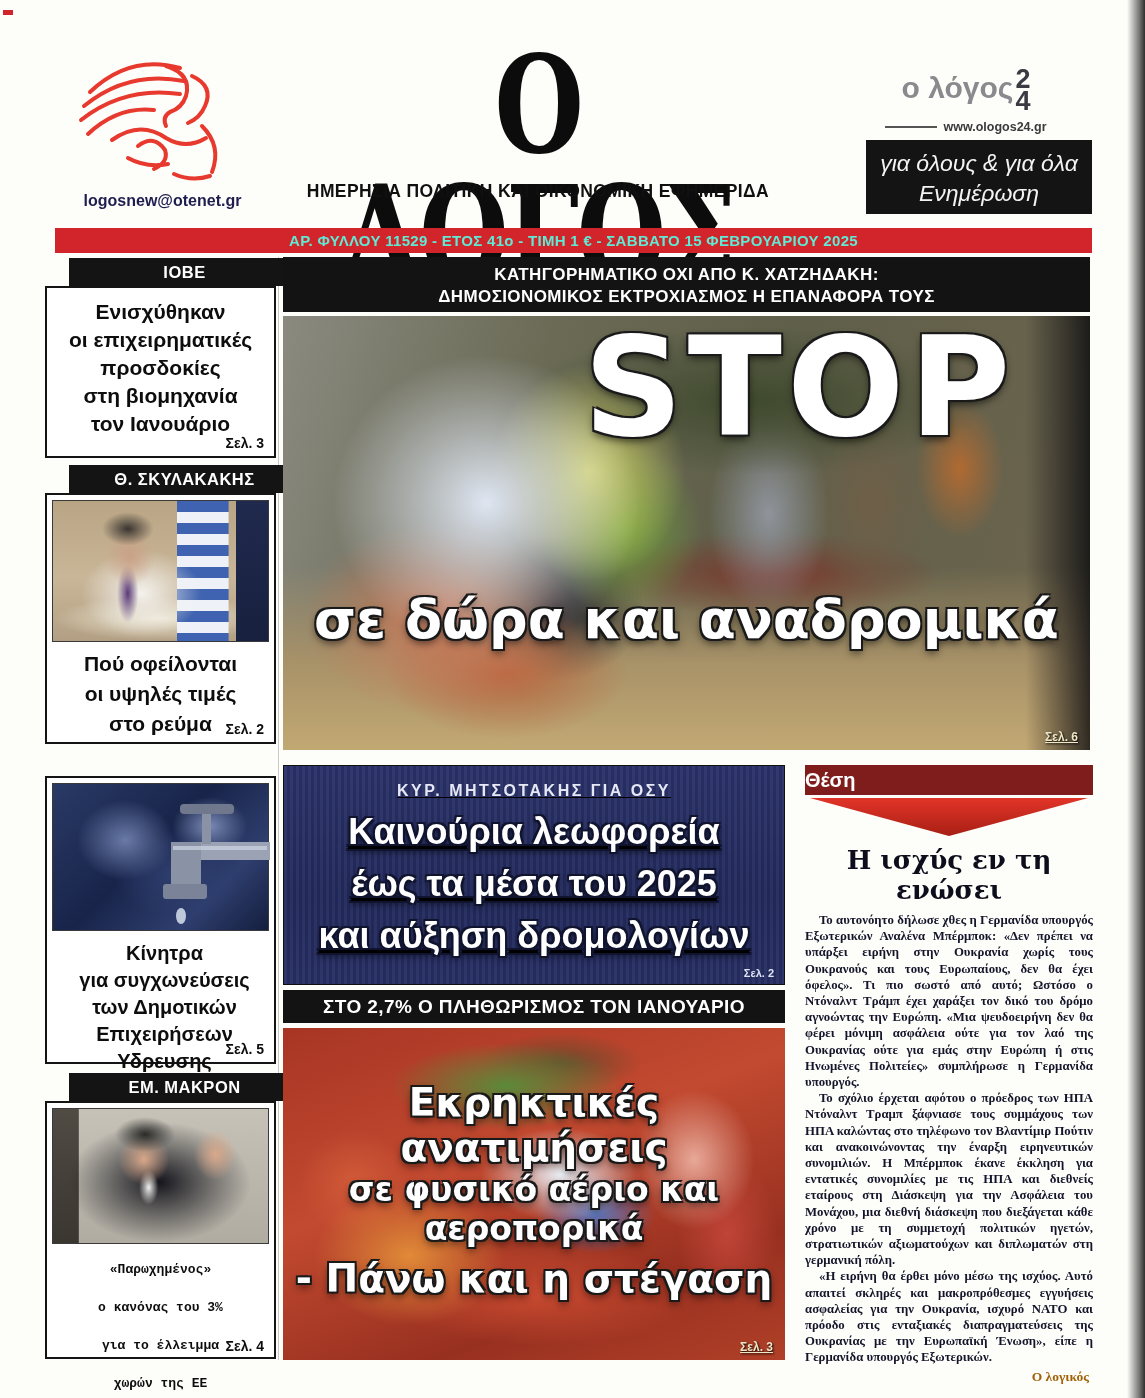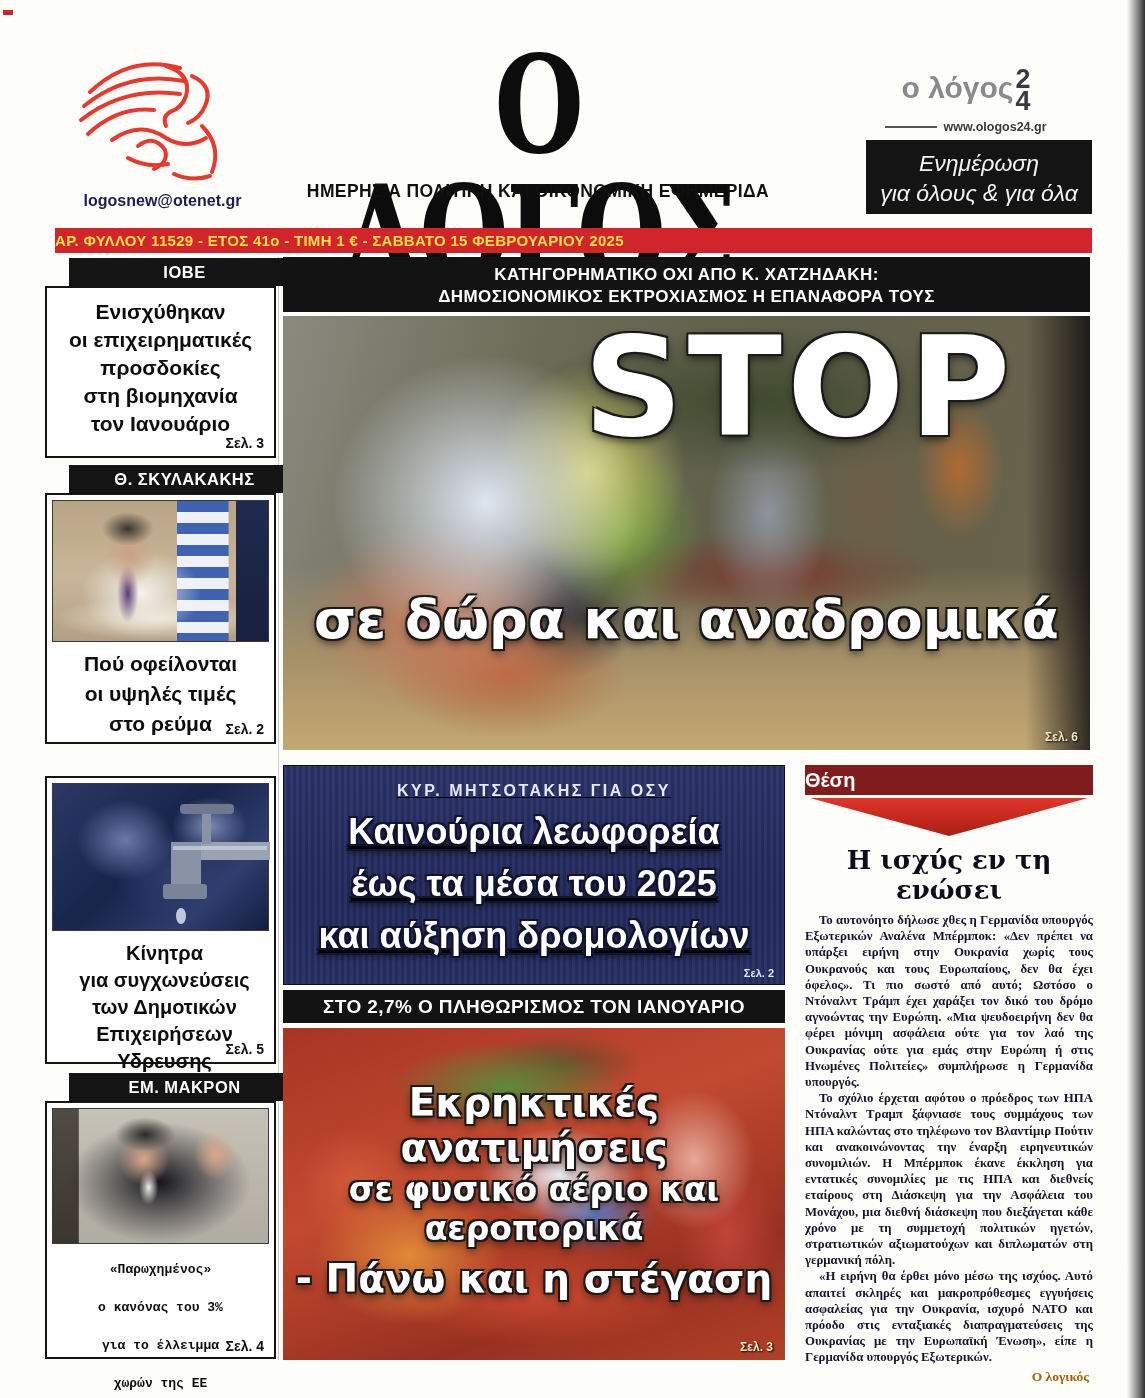--- a/index.html
+++ b/index.html
@@ -17,21 +17,21 @@
   .site-logo{left:872px;top:68px;width:188px;text-align:center;color:#8a8a8e;font-weight:bold;font-size:30px;line-height:30px;}
   .site-logo .mark{display:inline-flex;flex-direction:column;vertical-align:middle;color:#3a3a42;
                    font-size:27px;line-height:22px;font-weight:bold;margin-left:2px;text-align:left;}
   .site-url{left:872px;top:120px;width:188px;display:flex;align-items:center;justify-content:center;gap:6px;}
   .site-url .dash{width:52px;height:2px;background:#555;}
   .site-url .txt{font-size:12.5px;font-weight:bold;color:#3a3a3a;}
   .tagline{left:866px;top:140px;width:226px;height:74px;background:#141414;color:#f3f3f3;text-align:center;
            font-style:italic;font-size:23px;line-height:30px;padding-top:8px;box-sizing:border-box;}
 
   
-  .issue-bar{left:55px;top:228px;width:1037px;height:25px;background:#d2252b;color:#fde047;text-align:left;
+  .issue-bar{left:55px;top:228px;width:1037px;height:25px;background:#d2252b;color:#5eead4;text-align:center;
              font-weight:bold;font-size:15px;line-height:25px;letter-spacing:.3px;}
   .speck{left:3px;top:10px;width:10px;height:5px;background:#d2252b;}
 
   
   .sb-divider{left:278px;top:257px;width:1px;height:1103px;background:#c9c9c5;}
   .sb-header{left:45px;width:231px;height:28px;background:#141414;color:#fff;text-align:center;
              font-weight:bold;font-size:16.5px;line-height:28px;letter-spacing:.5px;margin-left:24px;}
   .sb-box{left:45px;width:227px;background:#fff;border:2px solid #141414;}
   .sb-text{white-space:pre-line;text-align:center;font-weight:bold;color:#0d0d0d;}
   .sb-ref{position:absolute;bottom:5px;right:10px;font-weight:bold;font-size:14px;color:#0d0d0d;}
@@ -93,21 +93,21 @@
       radial-gradient(closest-side,#7a3a2e,rgba(122,58,46,0)),
       linear-gradient(90deg,rgba(0,0,0,0) 92%,rgba(10,10,14,.8) 100%),
       linear-gradient(180deg,rgba(0,0,0,0) 58%,#a89268 80%,#c2a873 100%),
       linear-gradient(105deg,#8a8a80 0%,#6a6a55 30%,#5f5f4a 55%,#6e654e 100%);
     background-repeat:no-repeat;
     background-position:10% 28%,4% 86%,18% 96%,34% 22%,40% 48%,29% 76%,70% 4%,62% 42%,77% 38%,88% 28%,68% 62%,0 0,0 0,0 0;
     background-size:38% 68%,34% 45%,30% 30%,24% 50%,20% 40%,22% 34%,58% 34%,15% 46%,15% 44%,11% 32%,42% 20%,100% 100%,100% 100%,100% 100%;}
   .stop{position:absolute;top:0;left:34%;width:60%;text-align:center;font-size:138px;line-height:1.05;letter-spacing:5px;}
   .stop-sub{position:absolute;top:272px;left:2%;width:96%;text-align:center;font-size:54px;}
   .photo-ref{position:absolute;bottom:6px;right:12px;font-size:12px;font-weight:bold;color:#efe6c6;
-             text-shadow:1px 1px 2px #000;font-family:"Liberation Sans",sans-serif;}
+             text-shadow:1px 1px 2px #000;font-family:"Liberation Sans",sans-serif;text-decoration:underline;}
 
   .bus-box{left:283px;top:765px;width:502px;height:220px;box-sizing:border-box;border:1px solid #101010;
     background:repeating-linear-gradient(90deg,rgba(255,255,255,.04) 0 3px,rgba(0,0,0,.06) 3px 6px),
                linear-gradient(180deg,#2a3168 0%,#222a5c 60%,#262e63 100%);text-decoration:underline;}
   .bus-kicker{margin-top:16px;text-align:center;color:#e6e9f5;font-weight:bold;font-size:16px;letter-spacing:2.5px;}
   .bus-line{text-align:center;font-size:36px;line-height:52px;font-family:"Liberation Sans",sans-serif;font-weight:bold;color:#fff;
     text-shadow:-2px -2px 0 #10142e,2px -2px 0 #10142e,-2px 2px 0 #10142e,2px 2px 0 #10142e,0 3px 6px rgba(0,0,0,.7);}
   .bus-ref{position:absolute;bottom:5px;right:10px;font-size:11px;font-weight:bold;color:#dfe3f2;}
 
   .inflation-bar{left:283px;top:990px;width:502px;height:33px;background:#131313;color:#fff;text-align:center;
@@ -179,22 +179,22 @@
     <span>ο λόγος</span><span class="mark">
         <span>2</span>
         <span>4</span>
       </span>
   </div>
   <div class="abs site-url">
     <span class="dash"></span>
     <span class="txt">www.ologos24.gr</span>
   </div>
   <div class="abs tagline">
+    <div>για όλους &amp; για όλα</div>
     <div>Ενημέρωση</div>
-    <div>για όλους &amp; για όλα</div>
   </div>
 
   <div class="abs speck"></div>
   <div class="abs issue-bar">ΑΡ. ΦΥΛΛΟΥ 11529 - ΕΤΟΣ 41ο - ΤΙΜΗ 1 € - ΣΑΒΒΑΤΟ 15 ΦΕΒΡΟΥΑΡΙΟΥ 2025</div>
   <div class="abs sb-divider"></div>
 
   <div class="abs sb-header" style="top:258px;">ΙΟΒΕ</div>
   <div class="abs sb-box" style="top:286px;height:168px;">
     <div class="sb-text" style="padding-top:10px;font-size:21px;line-height:28px;">Ενισχύθηκαν
 οι επιχειρηματικές

